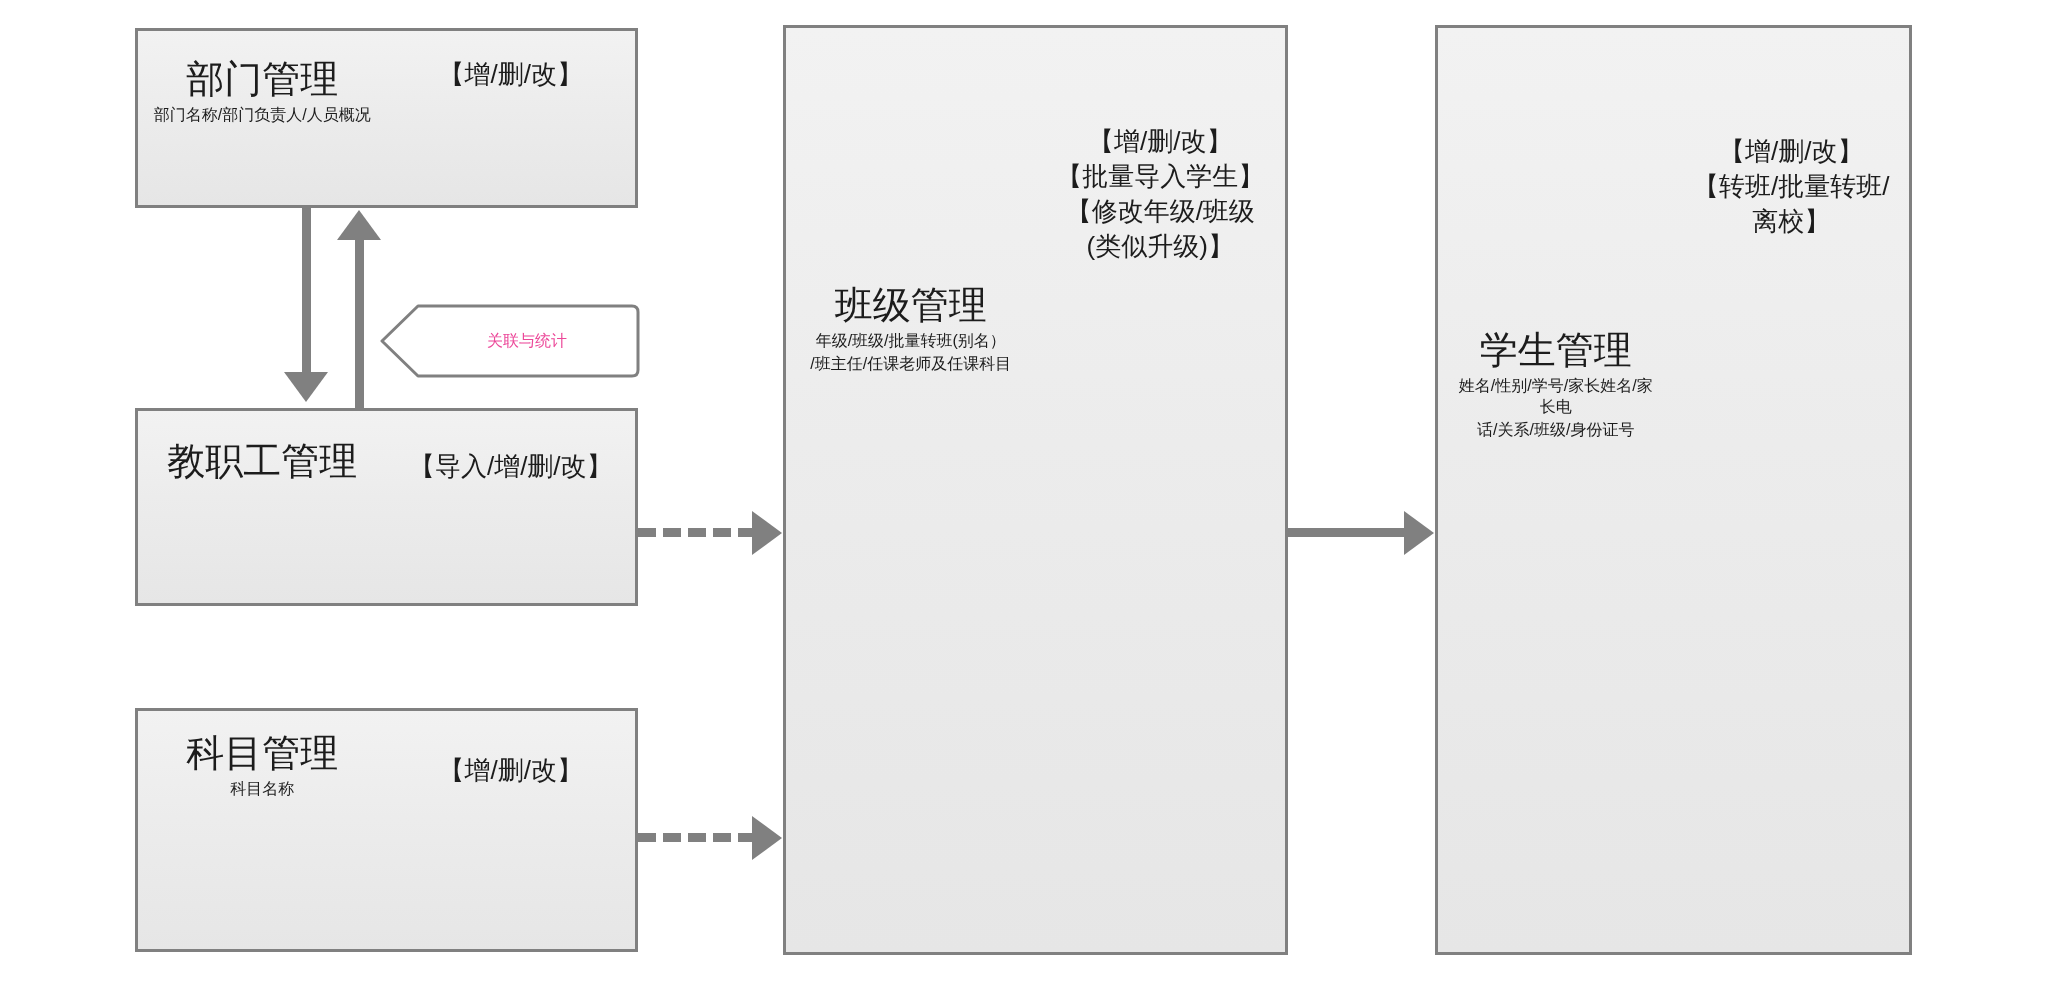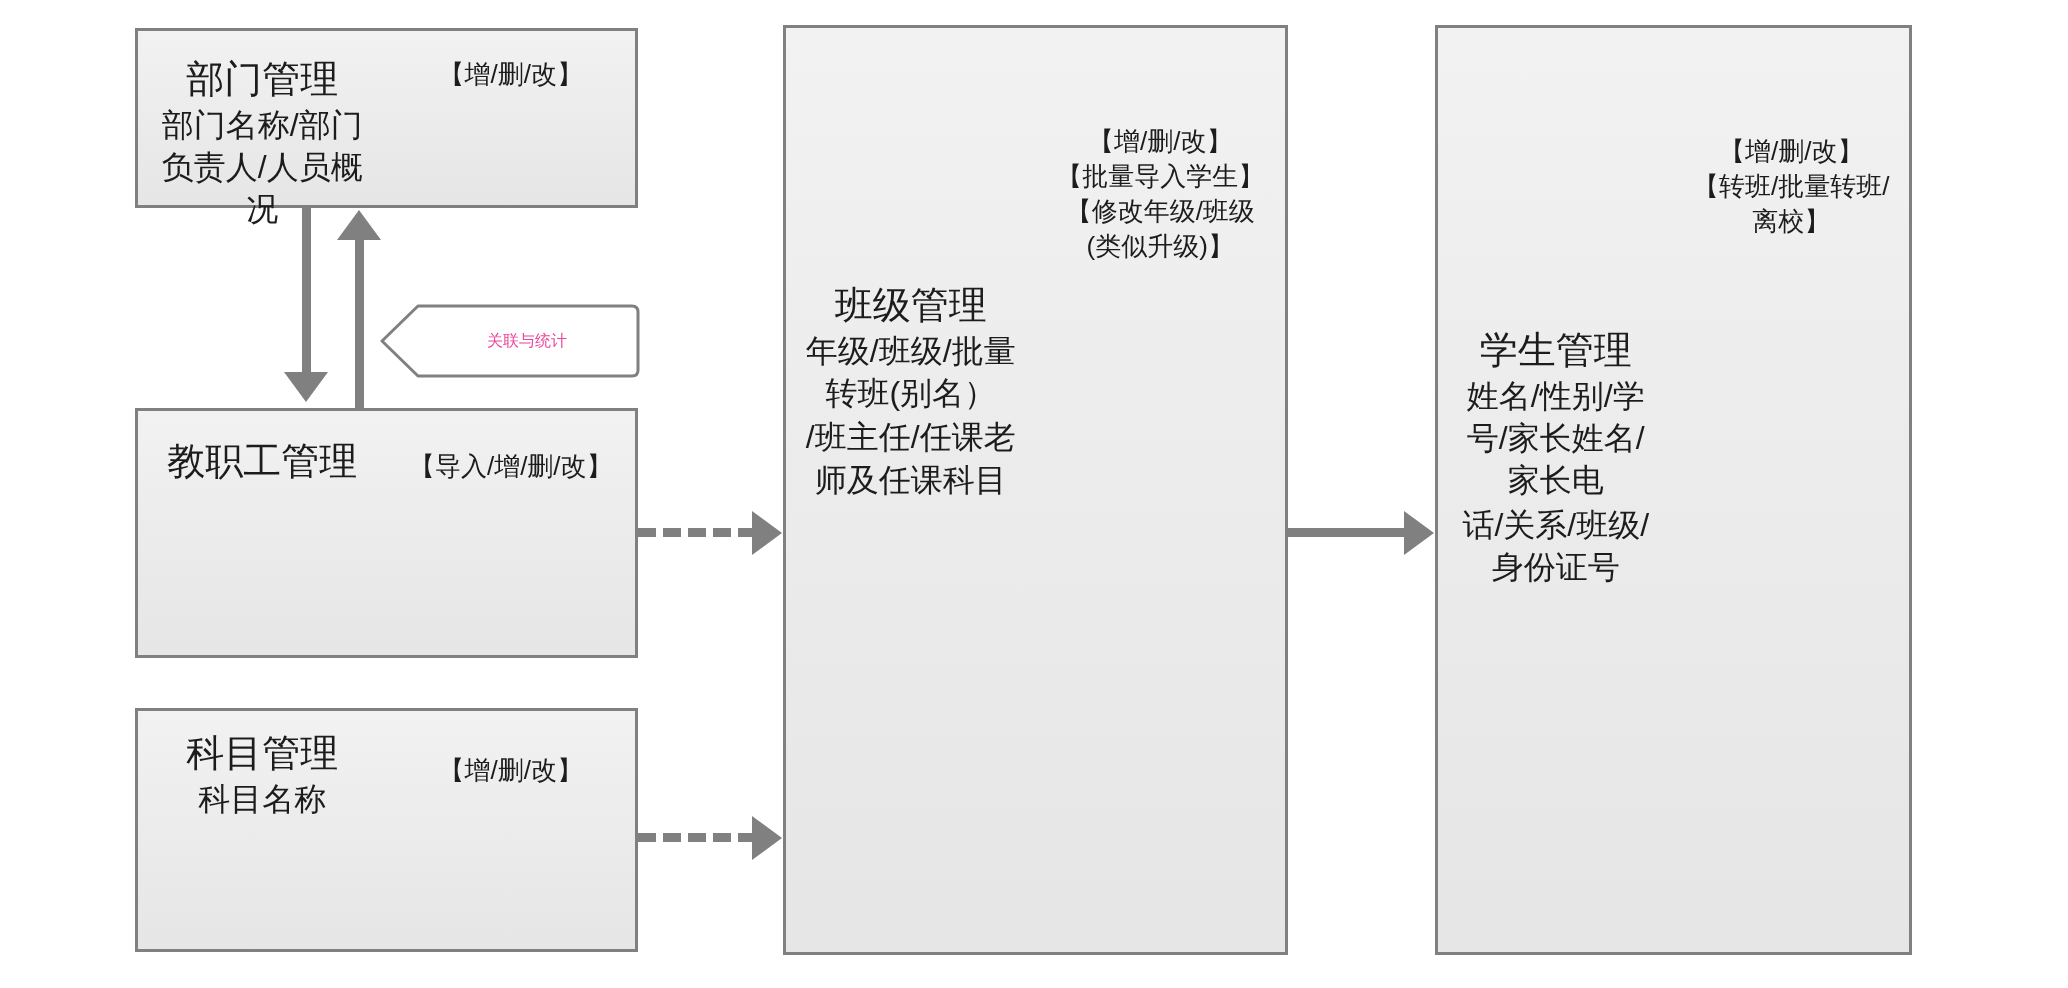--- a/index.html
+++ b/index.html
@@ -37,41 +37,41 @@
     box-sizing: border-box;
   }
   .box-title {
     font-size: 38px;
     font-weight: 400;
     line-height: 1.18;
     color: #1c1c1c;
     white-space: nowrap;
   }
   .box-fields {
-    font-size: 32px;
+    font-size: 16px;
     line-height: 1.32;
     color: #1c1c1c;
     margin-top: 2px;
   }
   .box-ops {
     font-size: 26px;
     line-height: 1.35;
     color: #1c1c1c;
   }
 
   
   #box-dept {
     left: 135px;  top: 28px;   width: 503px;  height: 180px;
     justify-content: flex-start;
   }
   #box-dept .head { padding-top: 26px; }
   #box-dept .ops  { padding-top: 26px; }
 
   #box-staff {
-    left: 135px;  top: 408px;  width: 503px;  height: 250px;
+    left: 135px;  top: 408px;  width: 503px;  height: 198px;
     justify-content: flex-start;
   }
   #box-staff .head { padding-top: 28px; }
   #box-staff .ops  { padding-top: 38px; }
 
   #box-subject {
     left: 135px;  top: 708px;  width: 503px;  height: 244px;
     justify-content: flex-start;
   }
   #box-subject .head { padding-top: 20px; }

